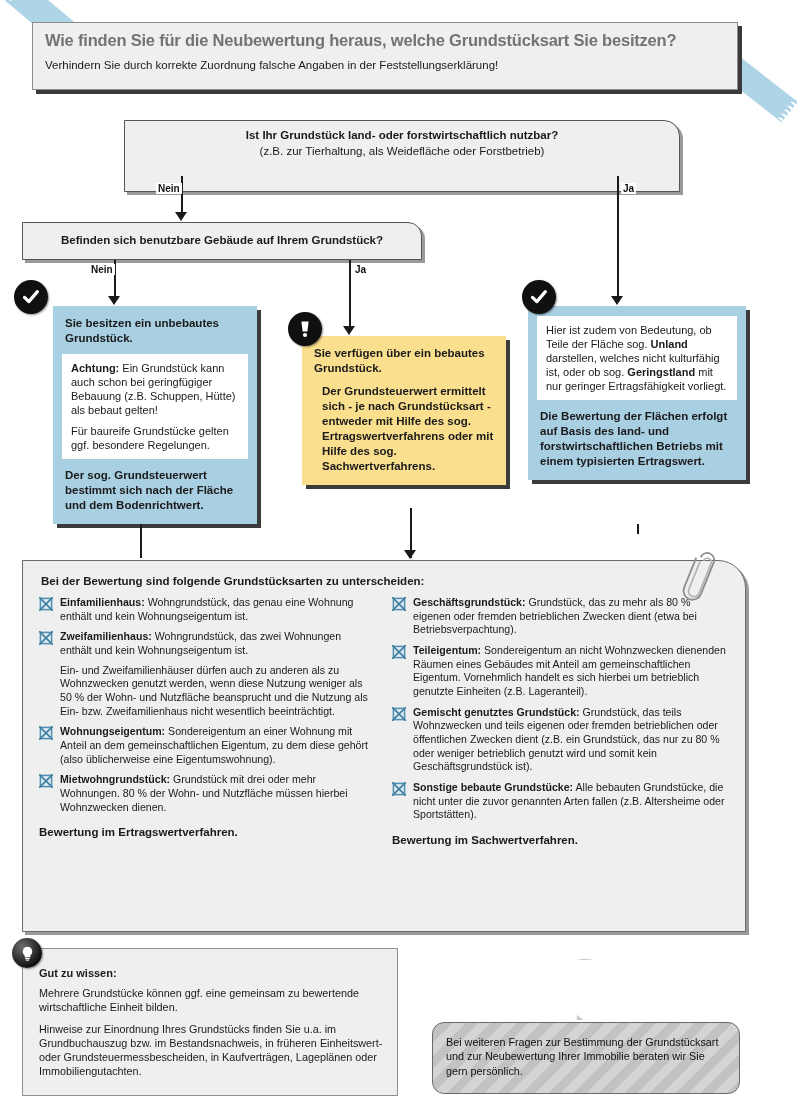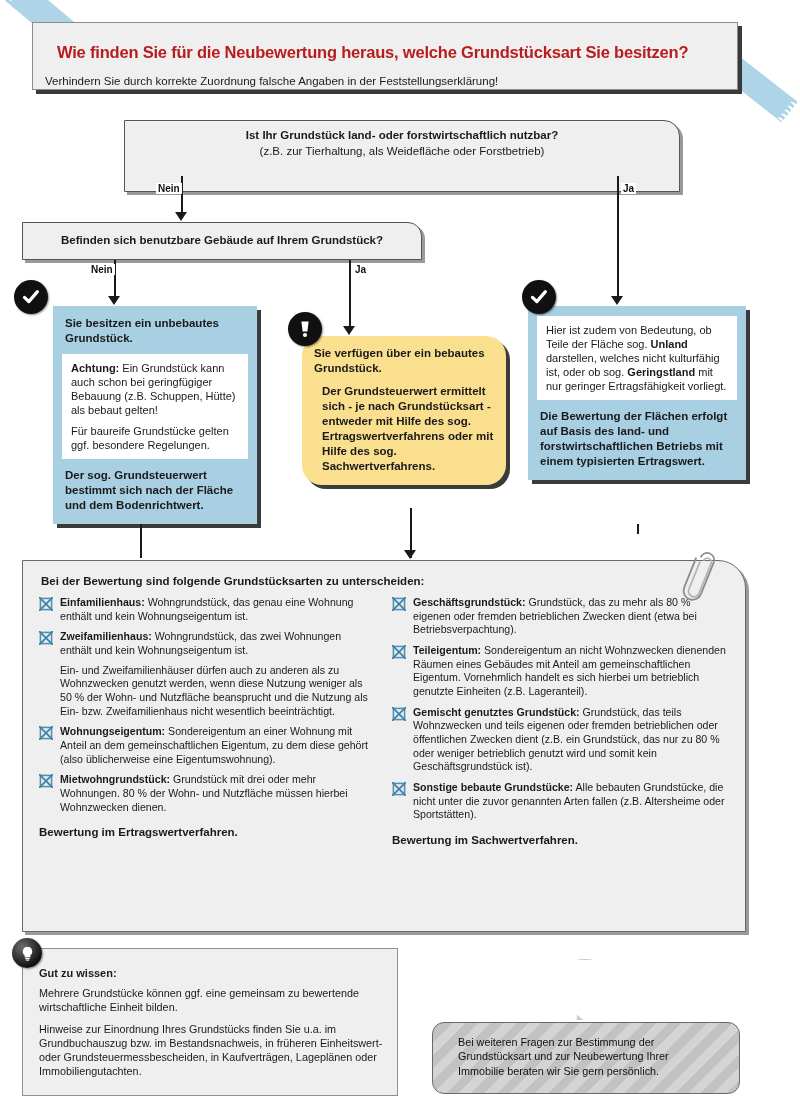--- a/index.html
+++ b/index.html
@@ -36,22 +36,22 @@
   
   .header{
     position:absolute;
     left:32px; top:22px; width:706px; height:68px;
     background:#efefef;
     border:1px solid #8c8c8c;
     box-shadow:4px 4px 0 #3a3a3a;
     padding:8px 12px 0 12px;
   }
   .header h1{
-    margin:12px; font-size:16.5px; font-weight:bold; letter-spacing:-.2px;
-    color:#b91c1c; line-height:1.2;
+    margin:0; font-size:16.5px; font-weight:bold; letter-spacing:-.2px;
+    color:#737373; line-height:1.2;
   }
   .header p{
     margin:8px 0 0 0; font-size:11.5px; color:#1a1a1a; line-height:1.2;
   }
 
   
   .decision{
     position:absolute;
     background:#efefef;
     border:1.5px solid #555;
@@ -95,21 +95,21 @@
   .card .inner p:last-child{ margin-bottom:0; }
   .card .foot{
     font-weight:bold; font-size:11.5px; line-height:1.3;
     padding:9px 12px 11px 12px;
   }
   .card .body{
     font-weight:bold; font-size:11.5px; line-height:1.3;
     padding:0 12px 11px 20px;
   }
   #card-unbebaut{ left:30px; top:306px; width:204px;margin-left:23px; }
-  #card-bebaut  { left:302px; top:336px; width:204px;border-radius:20px; }
+  #card-bebaut  { left:302px; top:336px; width:204px; }
   #card-landwirt{ left:528px; top:306px; width:218px; }
   #card-landwirt .inner{ margin-top:10px; }
 
   
   .badge{
     position:absolute; width:34px; height:34px; border-radius:50%;
     background:#101010; color:#fff;
     display:flex; align-items:center; justify-content:center;
     box-shadow:1px 1px 2px rgba(0,0,0,.45);
     z-index:5;
@@ -176,21 +176,21 @@
   #contact-title{
     position:absolute; left:0; top:14px; width:324px;
     text-align:center; font-size:12px; font-weight:bold;
     line-height:1.25; color:#101010; z-index:2;
   }
   #contact-box{
     position:absolute; left:8px; top:70px; width:308px; height:72px;
     border:1.5px solid #6a6a6a; border-radius:12px;
     background:
       repeating-linear-gradient(-45deg,#c2c2c2 0 9px,#d4d4d4 9px 18px);
-    padding:12px 25px;
+    padding:12px 13px;
     z-index:2;
   }
   #contact-box p{ margin:0; font-size:10.8px; line-height:1.32; color:#101010; }
   .vnotch{
     position:absolute; z-index:1;
     width:0;height:0;
     border-left:80px solid transparent;
     border-right:80px solid transparent;
     border-top:62px solid #ffffff;
     left:82px; top:8px;

